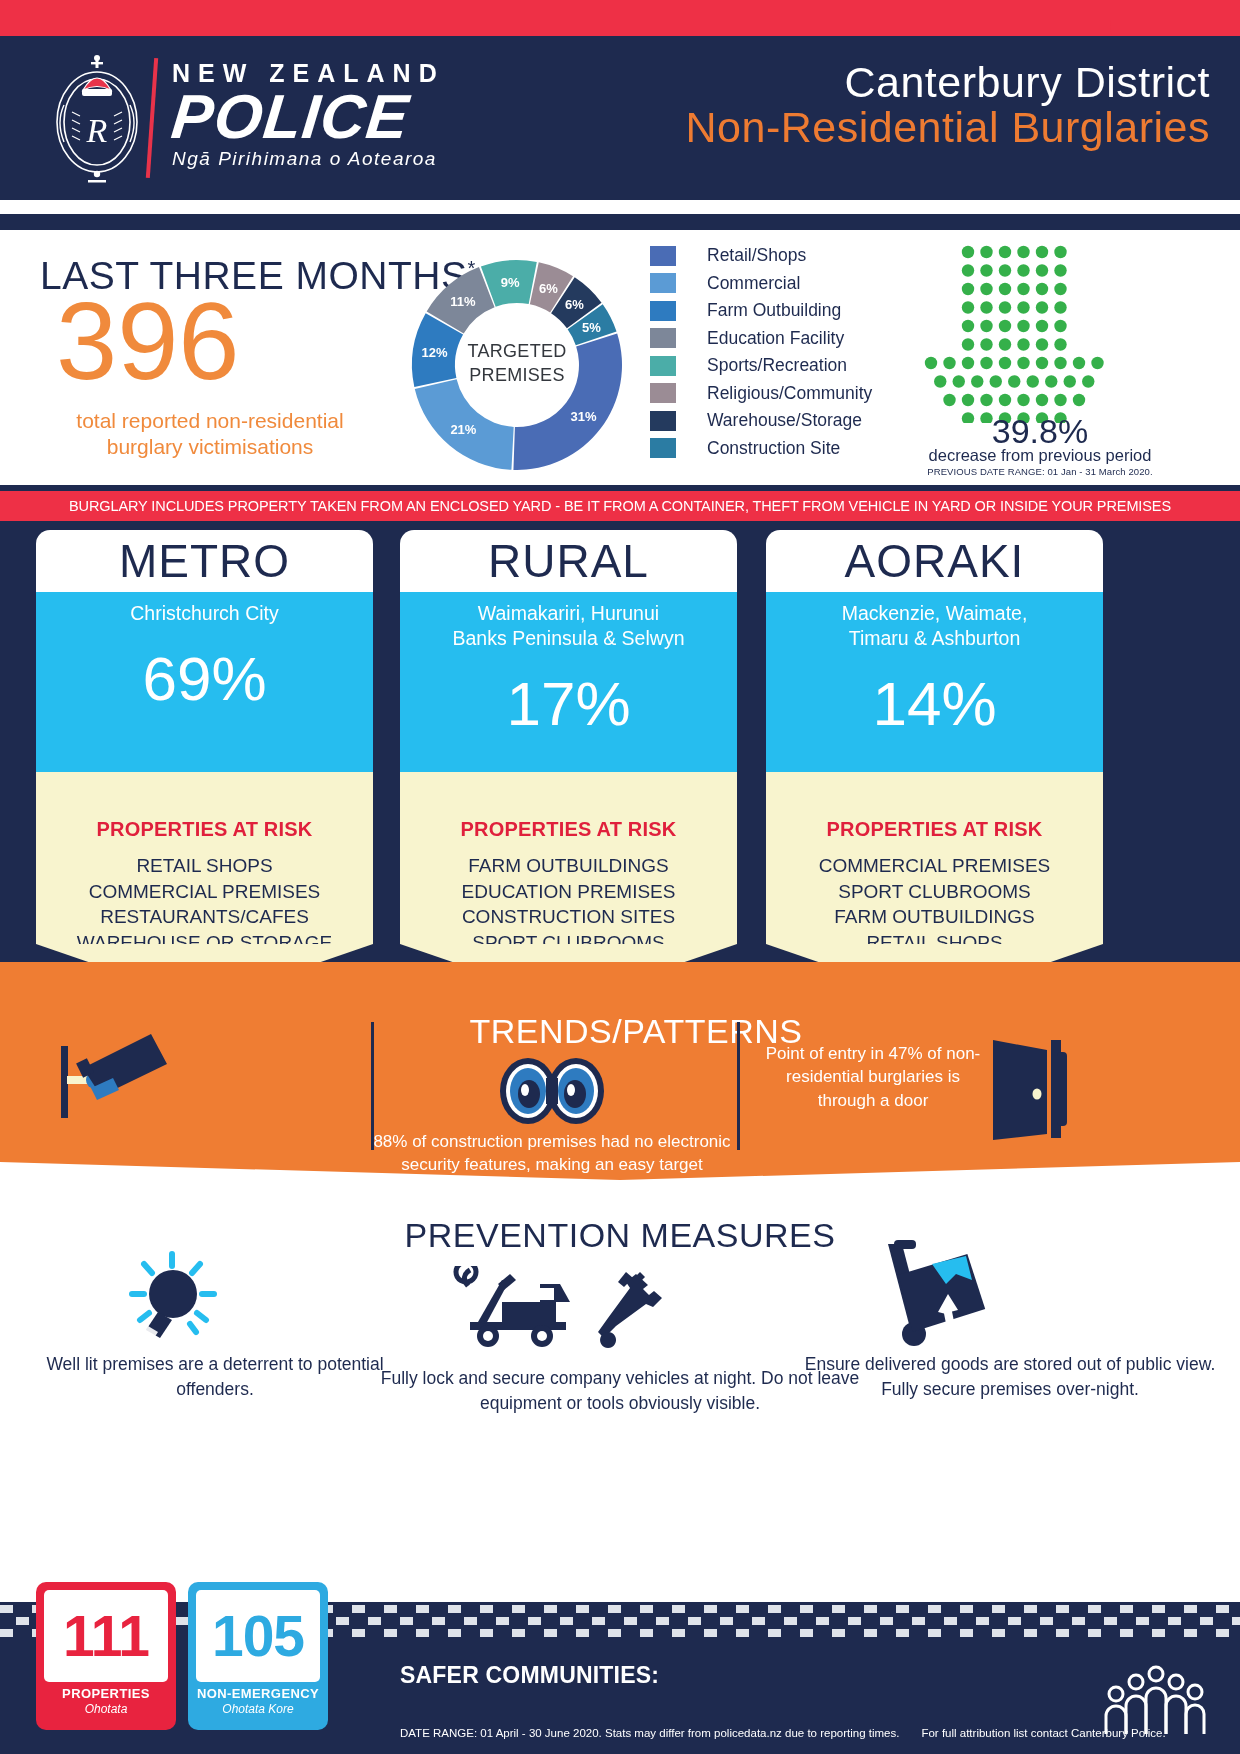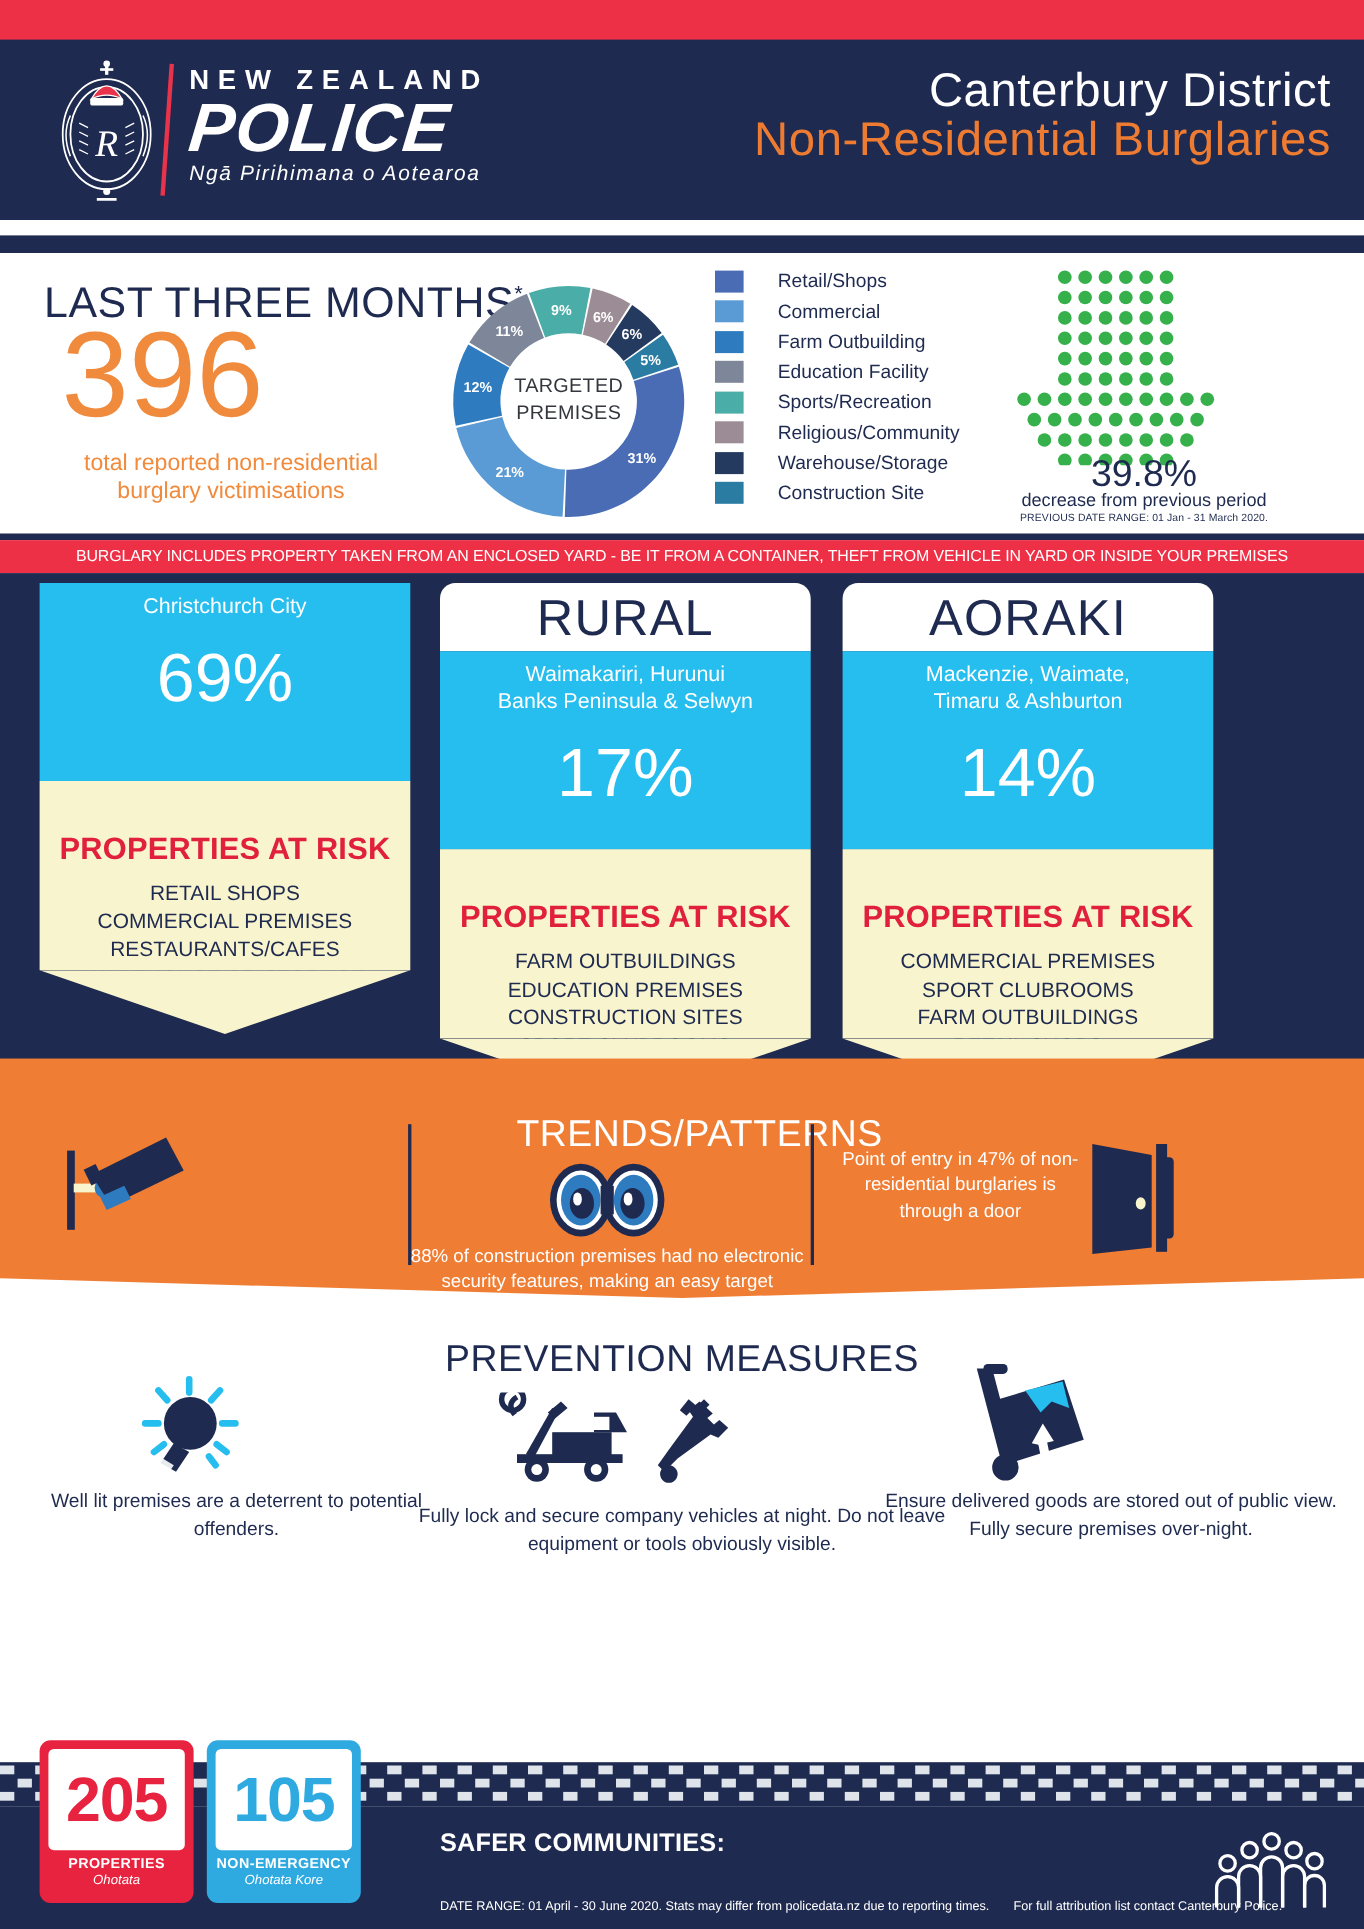--- a/index.html
+++ b/index.html
@@ -75,21 +75,21 @@
   .panel.p2 { left:766px; }
   .p-head { background:#fff; height:62px; border-top-left-radius:14px; border-top-right-radius:14px;
             display:flex; align-items:center; justify-content:center; }
   .p-head span { font-size:46px; color:#1e2a4f; letter-spacing:1px; }
   .p-mid { background:#26bdef; position:relative; padding-top:9px; height:180px; }
   .p-area { text-align:center; color:#fff; font-size:19.5px; line-height:1.28; }
   .p-pct { text-align:center; color:#fff; font-size:62px; line-height:1; margin-top:22px; }
   .p-mid-point { position:absolute; left:0; bottom:-34px; width:100%; height:34px;
                  background:#26bdef; clip-path:polygon(0 0,100% 0,50% 100%); }
   .p-low { background:#f8f4ce; position:relative; padding-top:46px; height:172px; }
-  .p-risk { text-align:center; color:#e0203c; font-size:28px; font-weight:bold; letter-spacing:.2px; }
+  .p-risk { text-align:center; color:#e0203c; font-size:20px; font-weight:bold; letter-spacing:.2px; }
   .p-list { text-align:center; color:#1e2a4f; font-size:19px; line-height:1.35; margin-top:12px; }
   .p-low-point { position:absolute; left:0; bottom:-58px; width:100%; height:58px;
                  background:#f8f4ce; clip-path:polygon(0 0,100% 0,50% 100%); }
 
   
   .trends { position:absolute; left:0; top:962px; width:1240px; height:218px; background:#ef7d33;
             clip-path:polygon(0 0,1240px 0,1240px 200px,620px 218px,0 200px); }
   .trends-title { position:absolute; left:0; top:1012px; width:1240px; text-align:center;
                   color:#fff; font-size:34px; letter-spacing:.5px;padding-left:32px; }
   .tdiv { position:absolute; width:3px; background:#1e2a4f; top:1022px; height:128px; }
@@ -344,20 +344,23 @@
     <div class="pct398note">PREVIOUS DATE RANGE: 01 Jan - 31 March 2020.</div>
   </div>
 
   <div class="navy-rule2"></div>
   <div class="red-banner">
     <span>BURGLARY INCLUDES PROPERTY TAKEN FROM AN ENCLOSED YARD - BE IT FROM A CONTAINER, THEFT FROM VEHICLE IN YARD OR INSIDE YOUR PREMISES</span>
   </div>
 
   <div class="districts">
     <div class="panel p0">
+      <div class="p-head">
+          <span>METRO</span>
+        </div>
       <div class="p-mid">
         <div class="p-area multiline">Christchurch City</div>
         <div class="p-pct">69%</div>
         <div class="p-mid-point"></div>
       </div>
       <div class="p-low">
         <div class="p-risk">PROPERTIES AT RISK</div>
         <div class="p-list multiline">RETAIL SHOPS<br>COMMERCIAL PREMISES<br>RESTAURANTS/CAFES<br>WAREHOUSE OR STORAGE</div>
         <div class="p-low-point"></div>
       </div>
@@ -607,21 +610,21 @@
           <rect x="1120" y="27" width="13" height="8"></rect>
           <rect x="1152" y="27" width="13" height="8"></rect>
           <rect x="1184" y="27" width="13" height="8"></rect>
           <rect x="1216" y="27" width="13" height="8"></rect>
         </g>
     </svg>
   </div>
   <div class="footbar"></div>
 
   <div class="tile t111">
-    <div class="num">205</div>
+    <div class="num">111</div>
     <div class="lab">PROPERTIES</div>
     <div class="lab2">Ohotata</div>
   </div>
   <div class="tile t105">
     <div class="num">105</div>
     <div class="lab">NON-EMERGENCY</div>
     <div class="lab2">Ohotata Kore</div>
   </div>
 
   <div class="safer">

